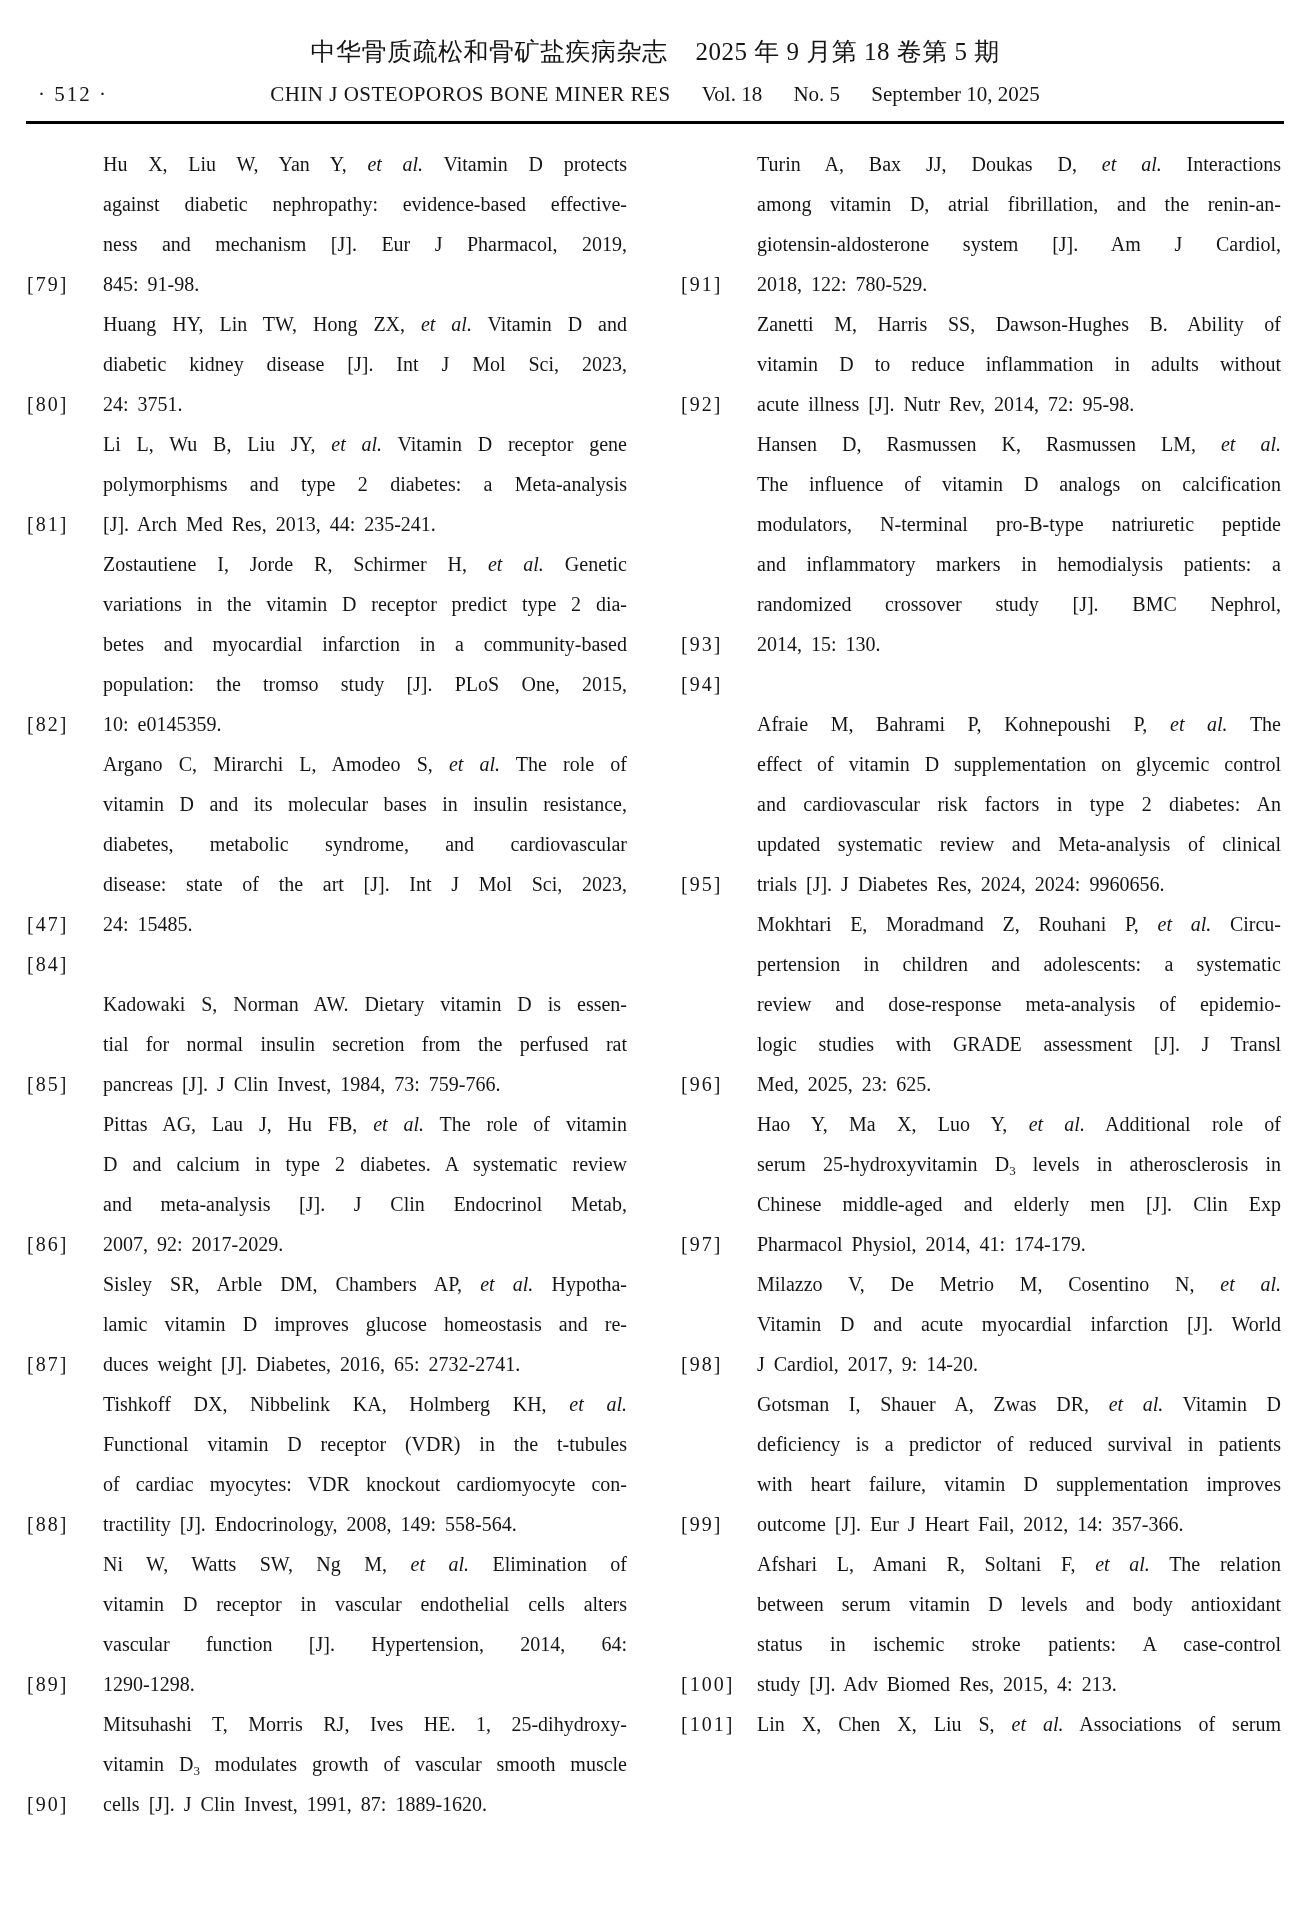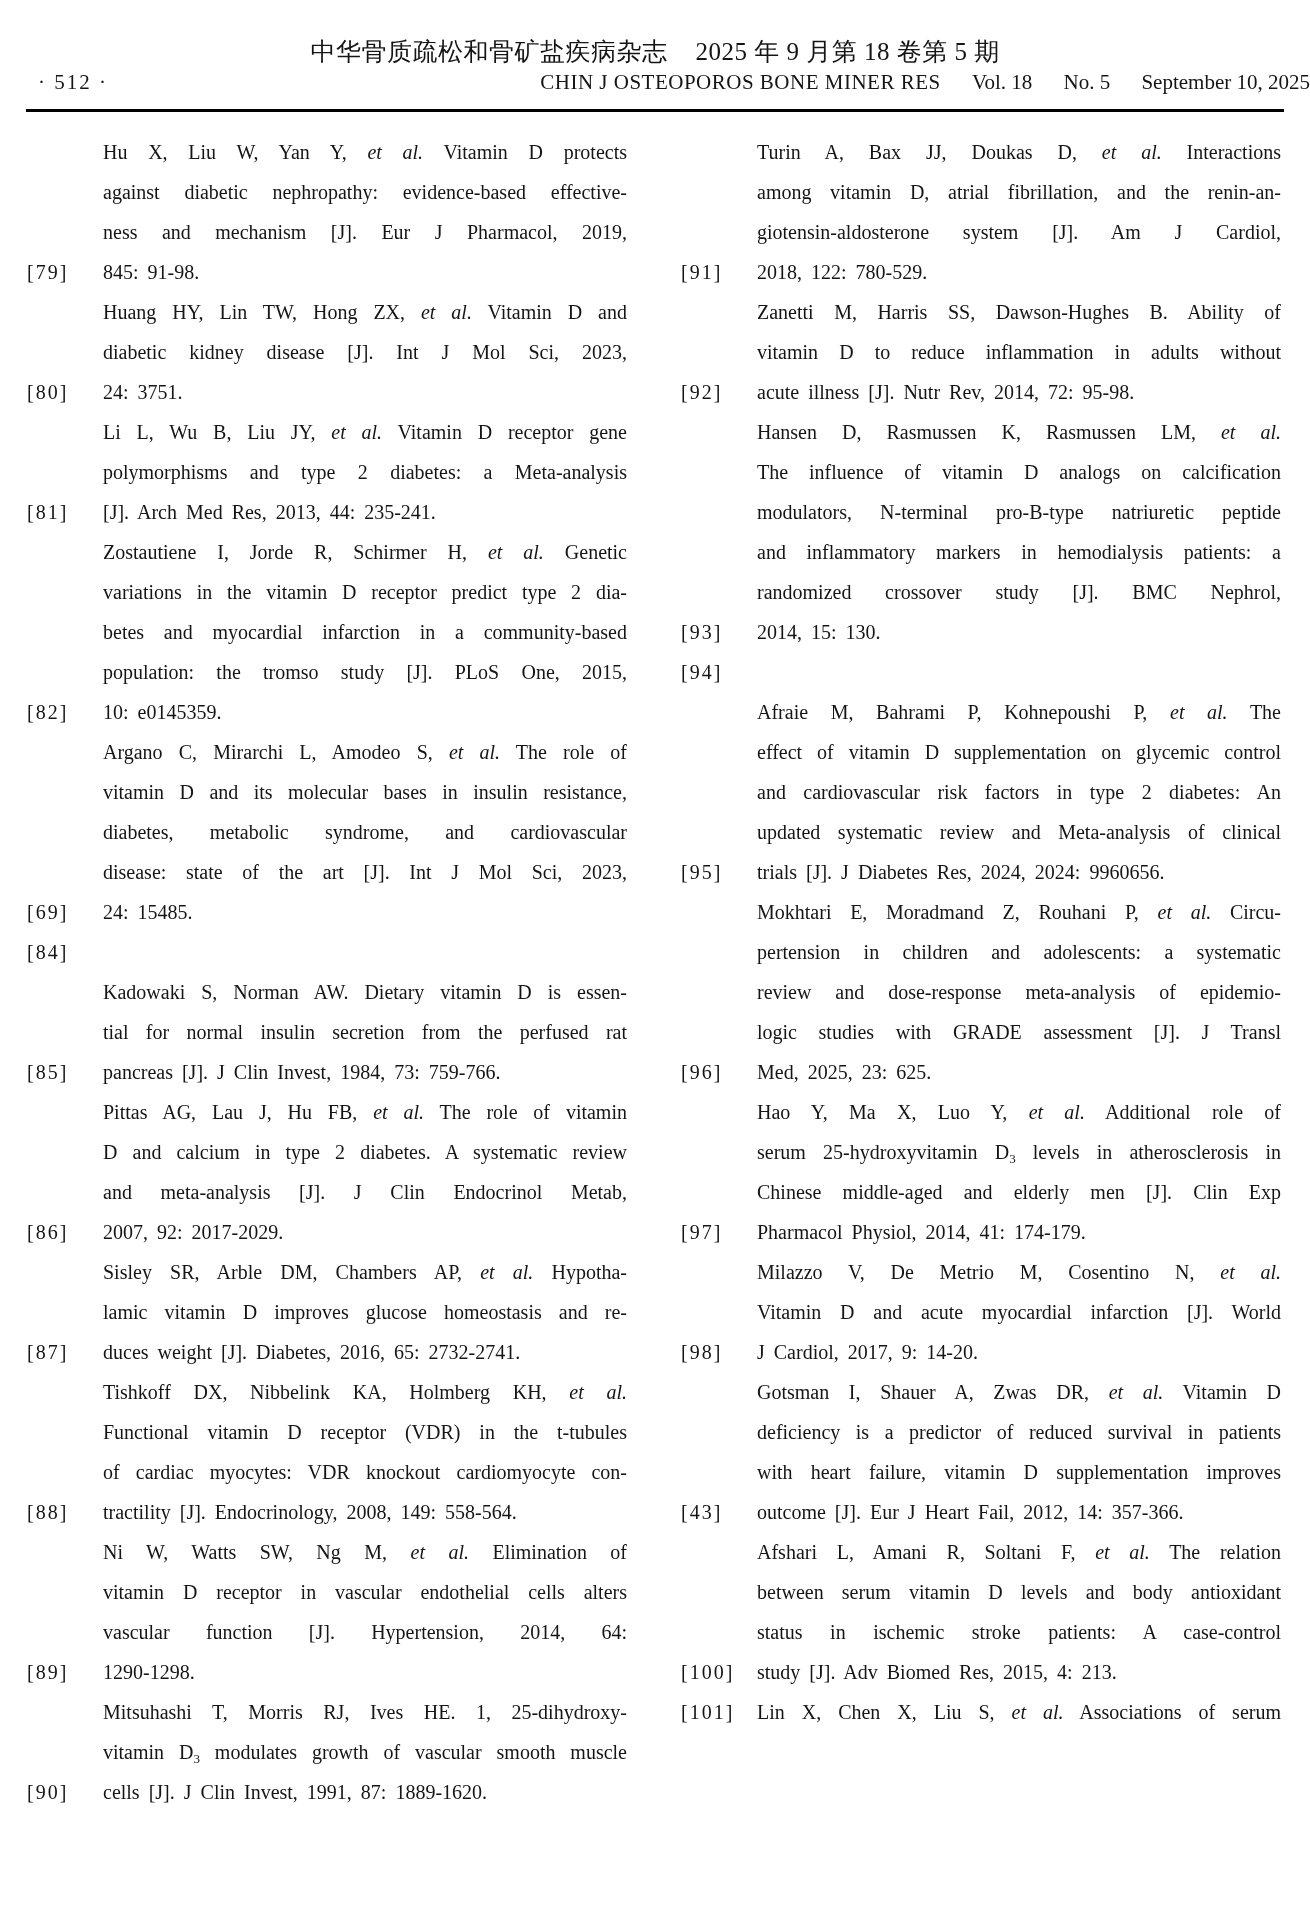--- a/index.html
+++ b/index.html
@@ -20,22 +20,22 @@
     margin-top: 10px;
     text-align: center;
     font-size: 25px;
     line-height: 32px;
     letter-spacing: 0.5px;
     white-space: nowrap;
   }
   .h-cn .issue-cn { margin-left: 28px; }
   .h-en {
     position: relative;
-    margin-top: 0;
-    text-align: right;
+    margin-top: 12px;
+    text-align: center;
     font-size: 21px;
     line-height: 28px;
     white-space: nowrap;
   }
   .h-en .seg { margin-left: 26px; }
   .h-en .first { margin-left: 0; letter-spacing: 0.5px; }
   .pageno {
     position: absolute;
     left: 38px; top: 0;
     font-size: 21px;
@@ -138,21 +138,21 @@
     <div class="ref-body">
             <div class="ref-line">Zostautiene I, Jorde R, Schirmer H, <i>et al.</i> Genetic</div>
             <div class="ref-line">variations in the vitamin D receptor predict type 2 dia-</div>
             <div class="ref-line">betes and myocardial infarction in a community-based</div>
             <div class="ref-line">population: the tromso study [J]. PLoS One, 2015,</div>
             <div class="ref-line last">10: e0145359.</div>
           </div>
   </div>
 
   <div class="ref">
-    <div class="ref-num">[69]</div>
+    <div class="ref-num">[47]</div>
     <div class="ref-body">
             <div class="ref-line">Argano C, Mirarchi L, Amodeo S, <i>et al.</i> The role of</div>
             <div class="ref-line">vitamin D and its molecular bases in insulin resistance,</div>
             <div class="ref-line">diabetes, metabolic syndrome, and cardiovascular</div>
             <div class="ref-line">disease: state of the art [J]. Int J Mol Sci, 2023,</div>
             <div class="ref-line last">24: 15485.</div>
           </div>
   </div>
 
   <div class="ref">
@@ -287,21 +287,21 @@
   <div class="ref">
     <div class="ref-num">[98]</div>
     <div class="ref-body">
             <div class="ref-line">Milazzo V, De Metrio M, Cosentino N, <i>et al.</i></div>
             <div class="ref-line">Vitamin D and acute myocardial infarction [J]. World</div>
             <div class="ref-line last">J Cardiol, 2017, 9: 14-20.</div>
           </div>
   </div>
 
   <div class="ref">
-    <div class="ref-num">[43]</div>
+    <div class="ref-num">[99]</div>
     <div class="ref-body">
             <div class="ref-line">Gotsman I, Shauer A, Zwas DR, <i>et al.</i> Vitamin D</div>
             <div class="ref-line">deficiency is a predictor of reduced survival in patients</div>
             <div class="ref-line">with heart failure, vitamin D supplementation improves</div>
             <div class="ref-line last">outcome [J]. Eur J Heart Fail, 2012, 14: 357-366.</div>
           </div>
   </div>
 
   <div class="ref">
     <div class="ref-num">[100]</div>

